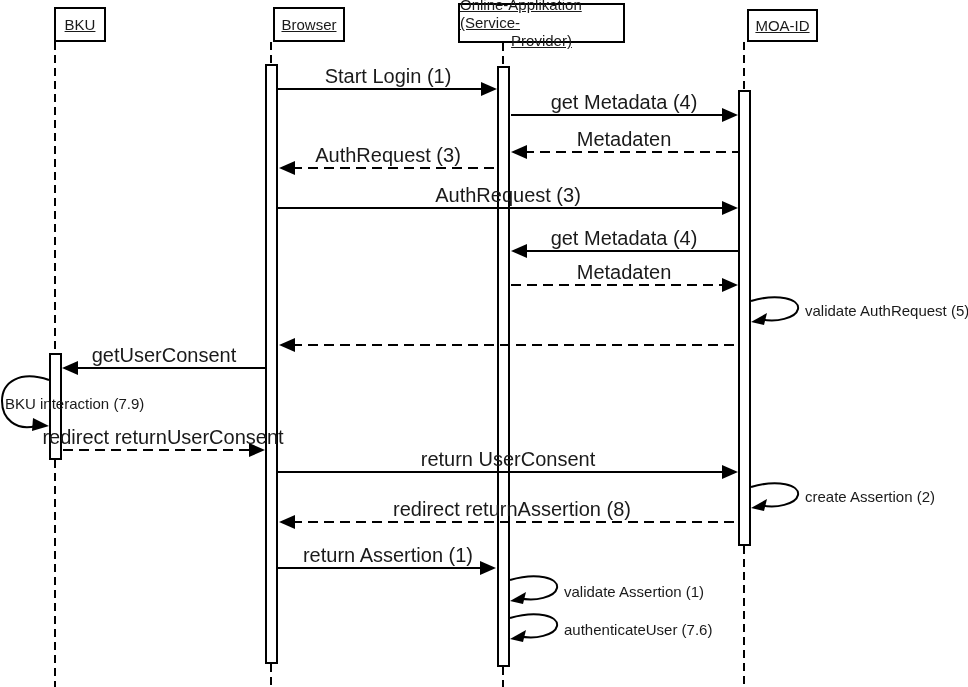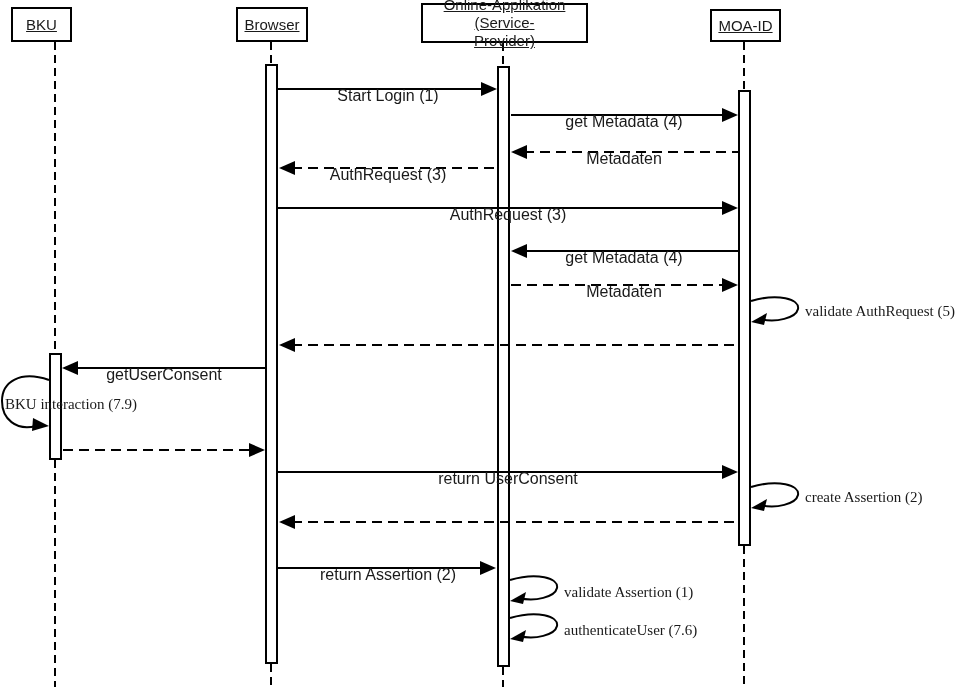--- a/index.html
+++ b/index.html
@@ -10,24 +10,25 @@
     font-family:"Liberation Sans",sans-serif;
     color:#1a1a1a;
     overflow:hidden;
   }
   .actor{
     position:absolute;
     border:2px solid #000;
     background:#fff;
     display:flex;flex-direction:column;
     align-items:center;justify-content:center;
-    text-align:center;
+    text-align:left;
     font-size:15px;line-height:18px;
     z-index:6;
     box-sizing:border-box;
+    margin-left:37px;
   }
   .actor span{text-decoration:underline;}
   .lifeline{
     position:absolute;width:2px;
     background-image:repeating-linear-gradient(180deg,#000 0 8px,transparent 8px 13px);
     z-index:1;
   }
   .activation{
     position:absolute;width:9px;
     background:#fff;border:2px solid #000;
@@ -35,34 +36,34 @@
   }
   .msg-line{position:absolute;height:0;border-top:2px solid #000;z-index:3;}
   .msg-dash{
     position:absolute;height:2px;
     background-image:repeating-linear-gradient(90deg,#000 0 10px,transparent 10px 16px);
     z-index:3;
   }
   .arrow-r{position:absolute;width:0;height:0;border-top:7px solid transparent;border-bottom:7px solid transparent;border-left:16px solid #000;z-index:4;}
   .arrow-l{position:absolute;width:0;height:0;border-top:7px solid transparent;border-bottom:7px solid transparent;border-right:16px solid #000;z-index:4;}
   .msg-label{
-    position:absolute;font-size:16px;line-height:18px;white-space:nowrap;
-    transform:translateX(-50%);z-index:5;margin-top:20px;
+    position:absolute;font-size:20px;line-height:18px;white-space:nowrap;
+    transform:translateX(-50%);z-index:5;
   }
   .loop-label{
-    position:absolute;font-size:15px;line-height:18px;white-space:nowrap;z-index:5;font-family:Liberation Serif, serif;
+    position:absolute;font-size:15px;line-height:18px;white-space:nowrap;z-index:5;
   }
   .loop{position:absolute;z-index:4;}
 </style>
 </head>
 <body>
 
 <div class="stage">
 
-  <div class="actor" style="left:11px;top:7px;width:61px;height:35px">
+  <div class="actor" style="left:17px;top:7px;width:52px;height:35px">
     <span>BKU</span>
   </div>
   <div class="actor" style="left:236px;top:7px;width:72px;height:35px">
     <span>Browser</span>
   </div>
   <div class="actor" style="left:421px;top:3px;width:167px;height:40px">
     <span>Online-Applikation (Service-</span>
     <span>Provider)</span>
   </div>
   <div class="actor" style="left:710px;top:9px;width:71px;height:33px">
@@ -123,37 +124,39 @@
   <div class="msg-label" style="left:164px;top:346px">getUserConsent</div>
   <div class="msg-line" style="left:76px;top:367px;width:189px"></div>
   <div class="arrow-l" style="left:62px;top:361px"></div>
 
   <svg class="loop" style="left:0px;top:374px" width="50" height="58" viewBox="0 0 50 58">
     <path d="M 49 6 C 20 -4 2 8 2 27 C 2 45 16 57 36 52" fill="none" stroke="#000" stroke-width="2"></path>
     <polygon points="49,52 33,44 32,57" fill="#000"></polygon>
   </svg>
   <div class="loop-label" style="left:5px;top:395px">BKU interaction (7.9)</div>
 
+  <div class="msg-label" style="left:163px;top:428px">redirect returnUserConsent</div>
   <div class="msg-dash" style="left:63px;top:449px;width:188px"></div>
   <div class="arrow-r" style="left:249px;top:443px"></div>
 
   <div class="msg-label" style="left:508px;top:450px">return UserConsent</div>
   <div class="msg-line" style="left:278px;top:471px;width:447px"></div>
   <div class="arrow-r" style="left:722px;top:465px"></div>
 
   <svg class="loop" style="left:750px;top:482px" width="52" height="30" viewBox="0 0 52 30">
     <path d="M 1 5 C 28 -3 50 3 48 13 C 46 22 26 27 10 23" fill="none" stroke="#000" stroke-width="2"></path>
     <polygon points="1,26 17,17 14,29" fill="#000"></polygon>
   </svg>
   <div class="loop-label" style="left:805px;top:488px">create Assertion (2)</div>
 
+  <div class="msg-label" style="left:512px;top:500px">redirect returnAssertion (8)</div>
   <div class="msg-dash" style="left:292px;top:521px;width:446px"></div>
   <div class="arrow-l" style="left:279px;top:515px"></div>
 
-  <div class="msg-label" style="left:388px;top:546px">return Assertion (2)</div>
+  <div class="msg-label" style="left:388px;top:546px">return Assertion (1)</div>
   <div class="msg-line" style="left:278px;top:567px;width:205px"></div>
   <div class="arrow-r" style="left:480px;top:561px"></div>
 
   <svg class="loop" style="left:509px;top:575px" width="52" height="30" viewBox="0 0 52 30">
     <path d="M 1 5 C 28 -3 50 3 48 13 C 46 22 26 27 10 23" fill="none" stroke="#000" stroke-width="2"></path>
     <polygon points="1,26 17,17 14,29" fill="#000"></polygon>
   </svg>
   <div class="loop-label" style="left:564px;top:583px">validate Assertion (1)</div>
 
   <svg class="loop" style="left:509px;top:613px" width="52" height="30" viewBox="0 0 52 30">

